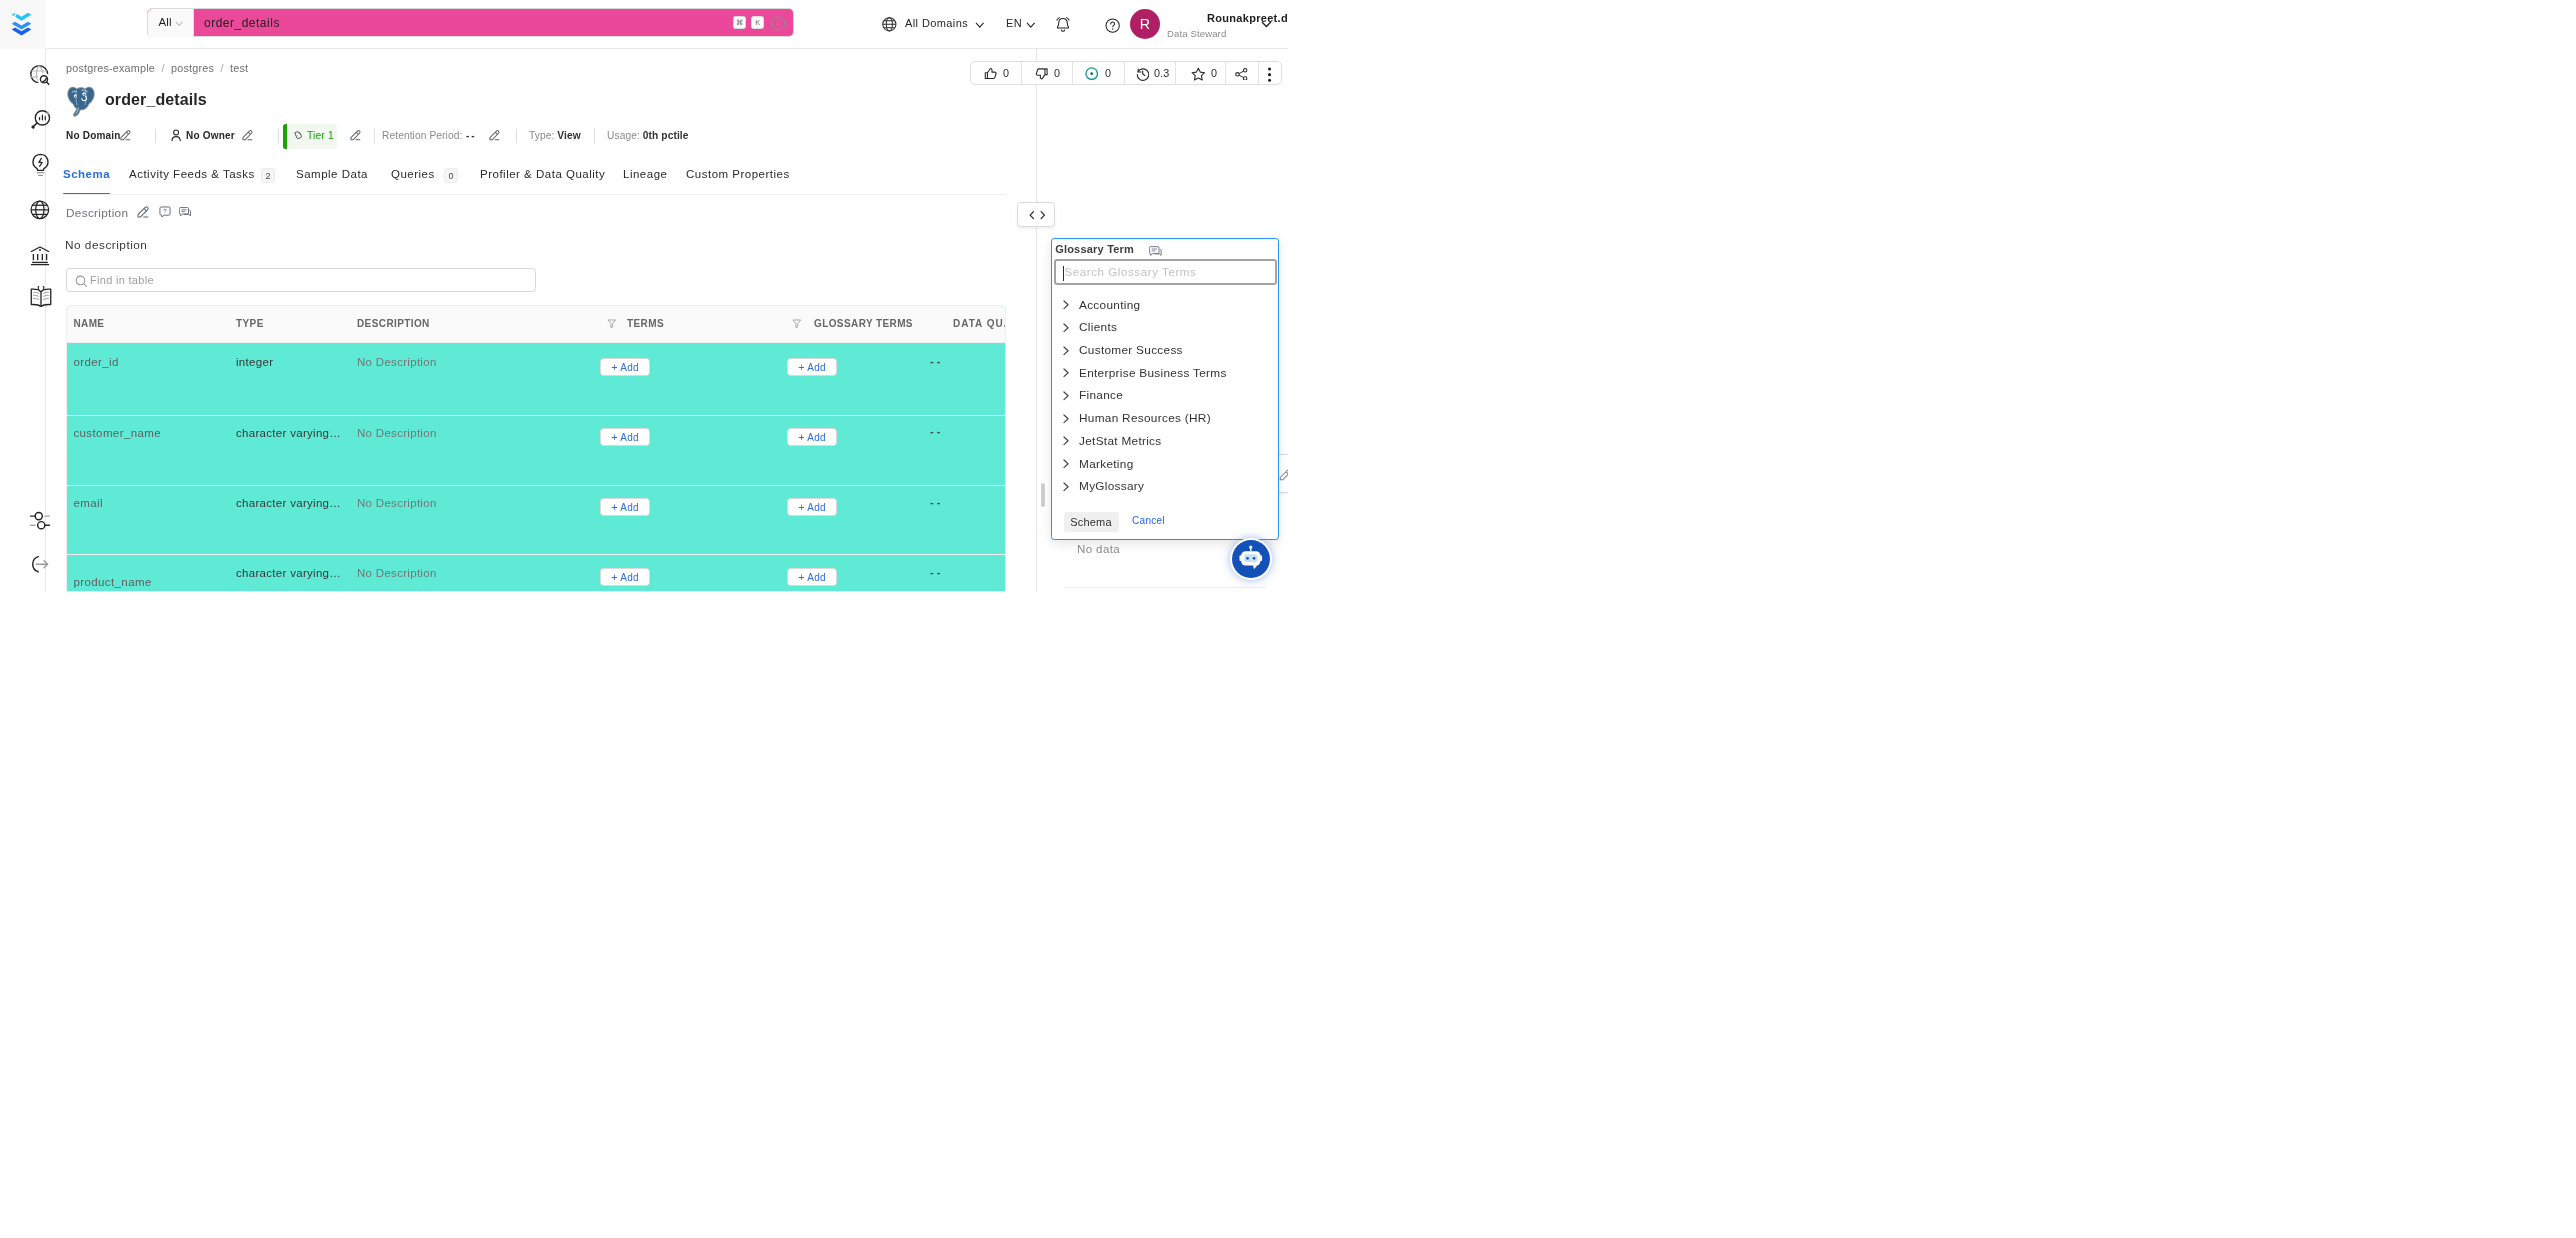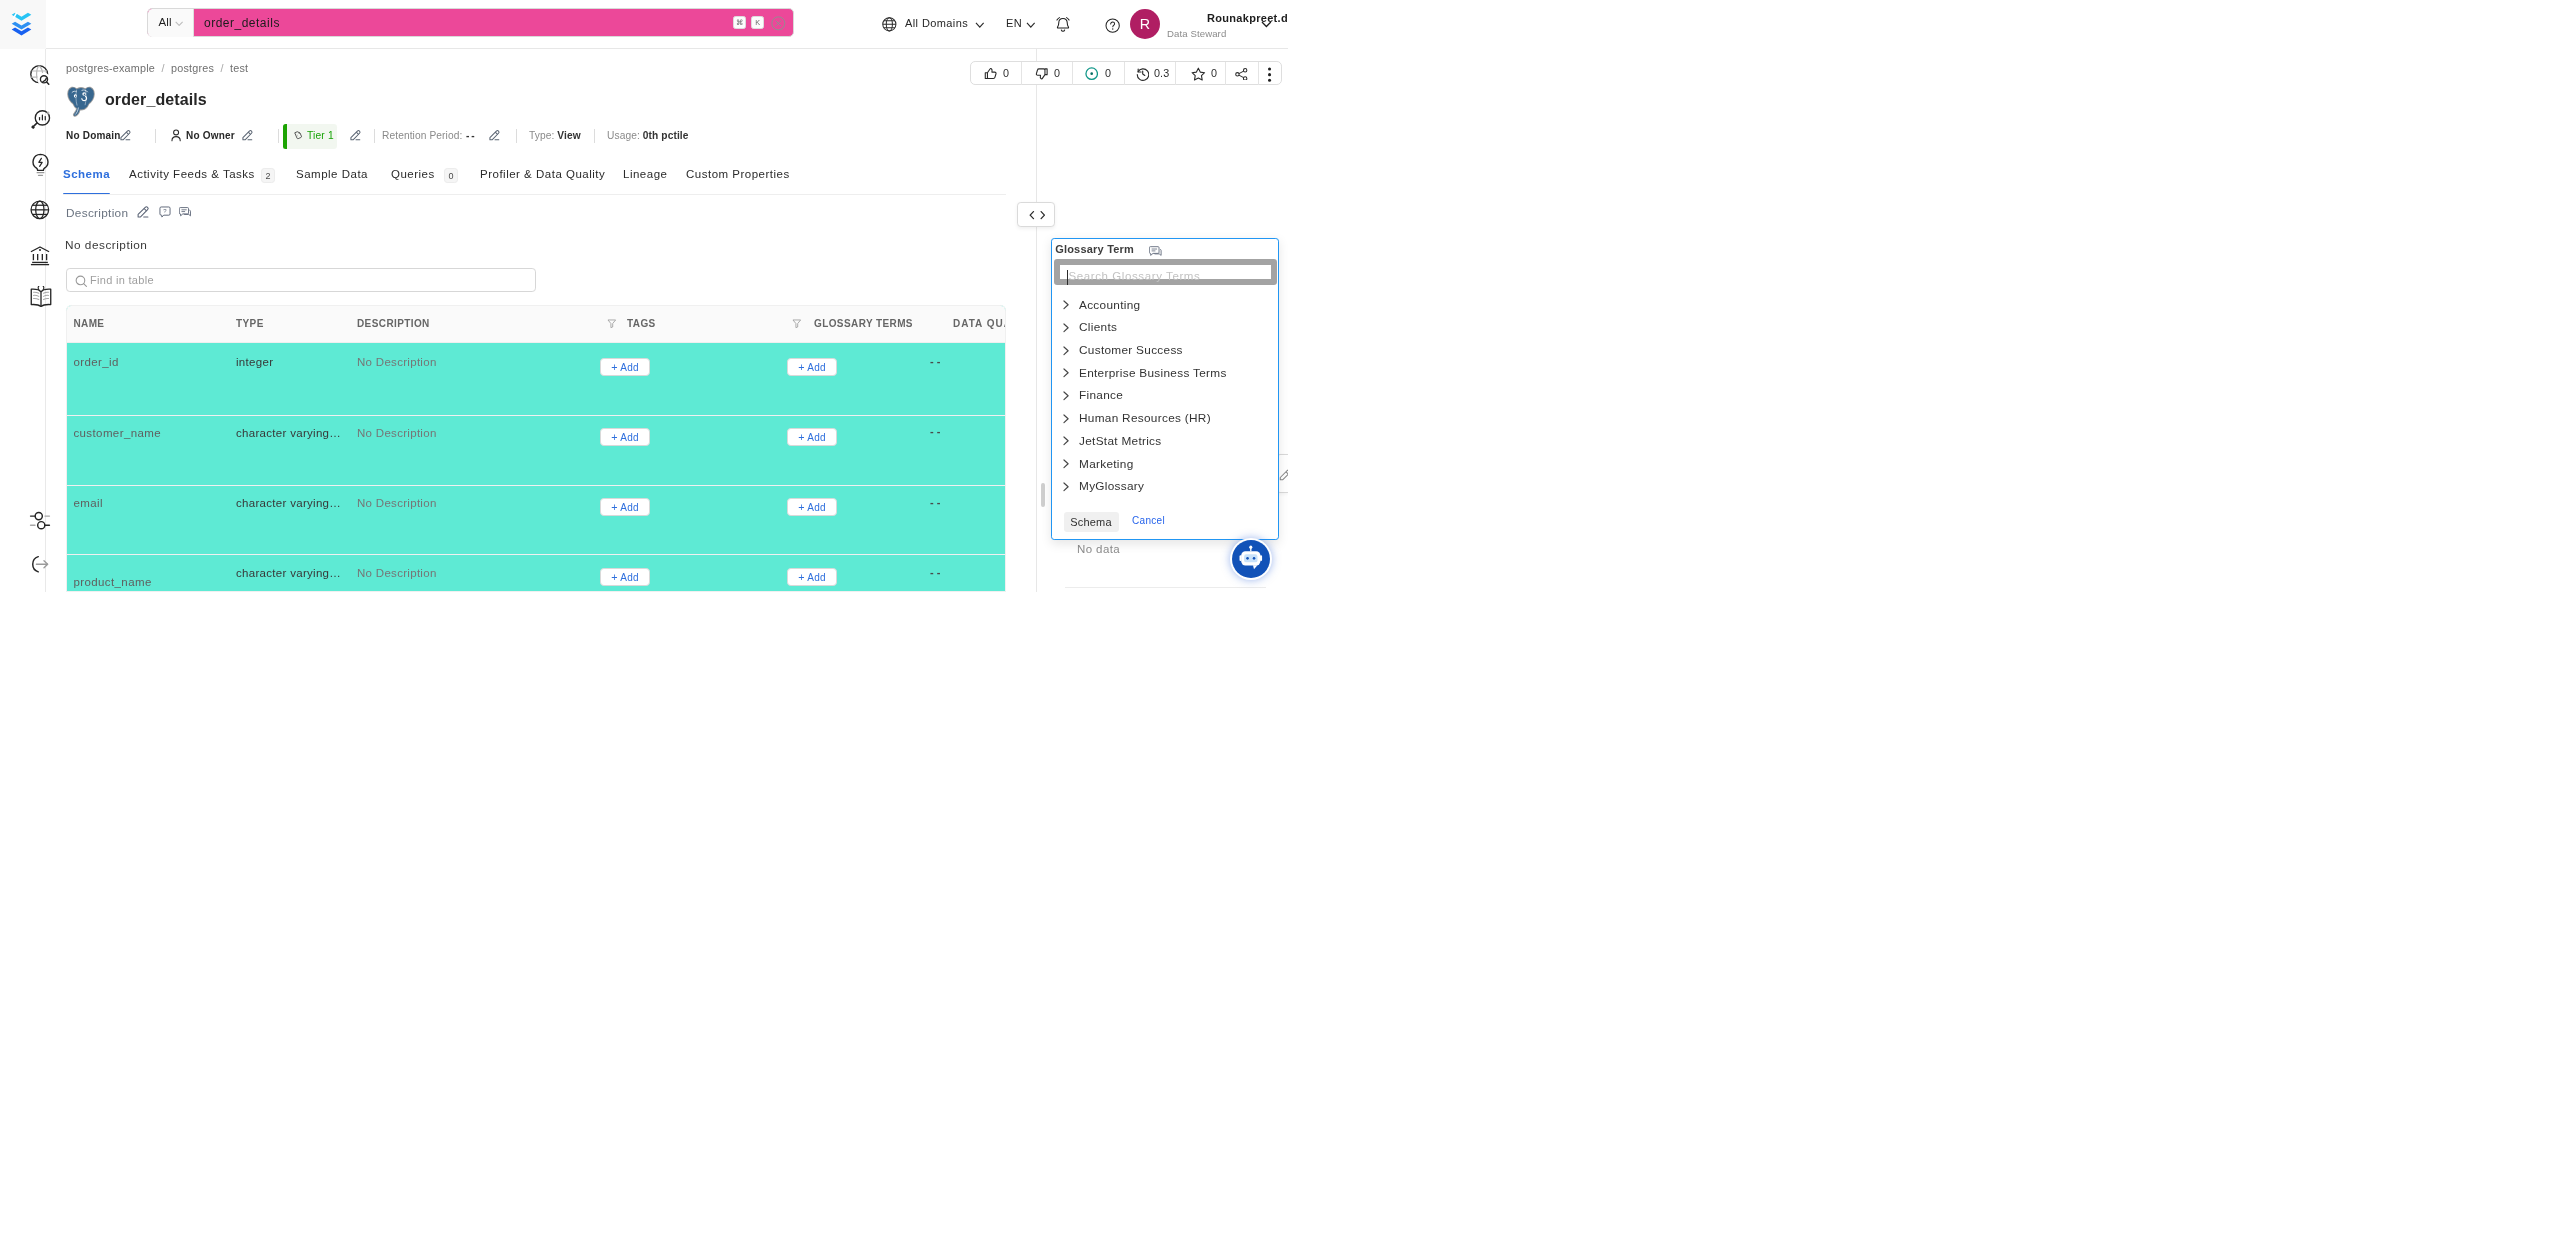--- a/index.html
+++ b/index.html
@@ -62,21 +62,21 @@
  font-size:10px;color:#2e6fdd;text-align:center;line-height:16px;letter-spacing:0.2px;}
 
 #divider{left:1036px;top:49px;width:0.6px;height:543px;background:#e7e7e7;}
 #panelthumb{left:1041px;top:483px;width:3.8px;height:24px;border-radius:1.9px;background:#cfcfcf;}
 #collapsebtn{left:1017px;top:202px;width:38px;height:24.5px;background:#fff;border:0.6px solid #dadada;border-radius:3.8px;box-shadow:0 1.3px 3.8px rgba(0,0,0,.06);}
 #panelline{left:1065px;top:587px;width:201px;height:0.6px;background:#ececec;}
 #nodata{left:1077px;top:543px;font-size:11.5px;color:#8c8c8c;letter-spacing:0.4px;}
 
 #popup{left:1051px;top:238px;width:228px;height:302px;background:#fff;border:1.3px solid #2196f3;border-radius:3.2px;box-shadow:0 3.8px 10.2px rgba(0,0,0,.10);}
 #ptitle{left:3.2px;top:3.8px;font-size:11px;font-weight:bold;color:#3d3d3d;letter-spacing:0.2px;}
-#psearch{left:2.2px;top:20px;width:223px;height:26px;border:6px solid #a3a3a3;border-radius:3.2px;background:#fff;}
+#psearch{left:2.2px;top:20px;width:223px;height:26px;border:2px solid #a3a3a3;border-radius:3.2px;background:#fff;}
 #pcursor{left:7px;top:5.1px;width:1px;height:15.3px;background:#2b2b2b;}
 #pph{left:8.3px;top:5.1px;font-size:11.5px;color:#c2c2c2;letter-spacing:0.6px;white-space:nowrap;}
 .pitem{left:27px;font-size:11.8px;color:#333;letter-spacing:0.3px;white-space:nowrap;}
 #updatebtn{left:11.5px;top:273px;width:55px;height:20px;background:#f0f0f0;border-radius:3.2px;font-size:11px;color:#2f2f2f;text-align:center;line-height:20px;letter-spacing:0.2px;}
 #cancelbtn{left:80px;top:276px;font-size:10px;color:#2563eb;letter-spacing:0.3px;}
 
 #robotring{left:1230px;top:538px;width:42px;height:42px;border-radius:50%;background:#fff;box-shadow:0 0 9px rgba(59,110,220,.5);}
 #robot{left:2.2px;top:2.2px;width:38px;height:38px;border-radius:50%;background:#1252b8;}
 #edgewidget{left:1274px;top:454px;width:15.3px;height:39px;background:#fff;border:0.6px solid #d9d9d9;border-right:none;border-radius:6.4px 0 0 6.4px;box-shadow:-1.3px 1.3px 3.8px rgba(0,0,0,.05);}
 svg{display:block;}
@@ -354,21 +354,21 @@
 </div>
 
 <div class="abs" id="tablecard">
  <div class="abs" id="thead"></div>
  <span class="abs th" style="left:6.4px;top:12px">NAME</span>
  <span class="abs th" style="left:169px;top:12px">TYPE</span>
  <span class="abs th" style="left:290px;top:12px">DESCRIPTION</span>
  <svg class="abs" style="left:540px;top:13.4px" width="9.6" height="9.6" viewBox="0 0 15 15" fill="none">
         <path d="M1.5 1.5 h12 l-4.6 5.6 v5.4 l-2.8 1 v-6.4 Z" stroke="#9b9b9b" stroke-width="1.3" stroke-linejoin="round"></path>
       </svg>
- <span class="abs th" style="left:560px;top:12px">TAGS</span>
+ <span class="abs th" style="left:560px;top:12px">TERMS</span>
  <svg class="abs" style="left:725px;top:13.4px" width="9.6" height="9.6" viewBox="0 0 15 15" fill="none">
         <path d="M1.5 1.5 h12 l-4.6 5.6 v5.4 l-2.8 1 v-6.4 Z" stroke="#9b9b9b" stroke-width="1.3" stroke-linejoin="round"></path>
       </svg>
  <span class="abs th" style="left:747px;top:12px">GLOSSARY TERMS</span>
  <span class="abs th" style="left:886px;top:12px;width:54px;overflow:hidden;white-space:nowrap;letter-spacing:1px">DATA QUALITY</span>
  <div class="abs rowline" style="top:109px"></div>
  <div class="abs rowline" style="top:179px"></div>
  <div class="abs rowline" style="top:248px"></div>
  <span class="abs cname" style="left:6.4px;top:50px">order_id</span>
  <span class="abs ctype" style="left:169px;top:50px">integer</span>

